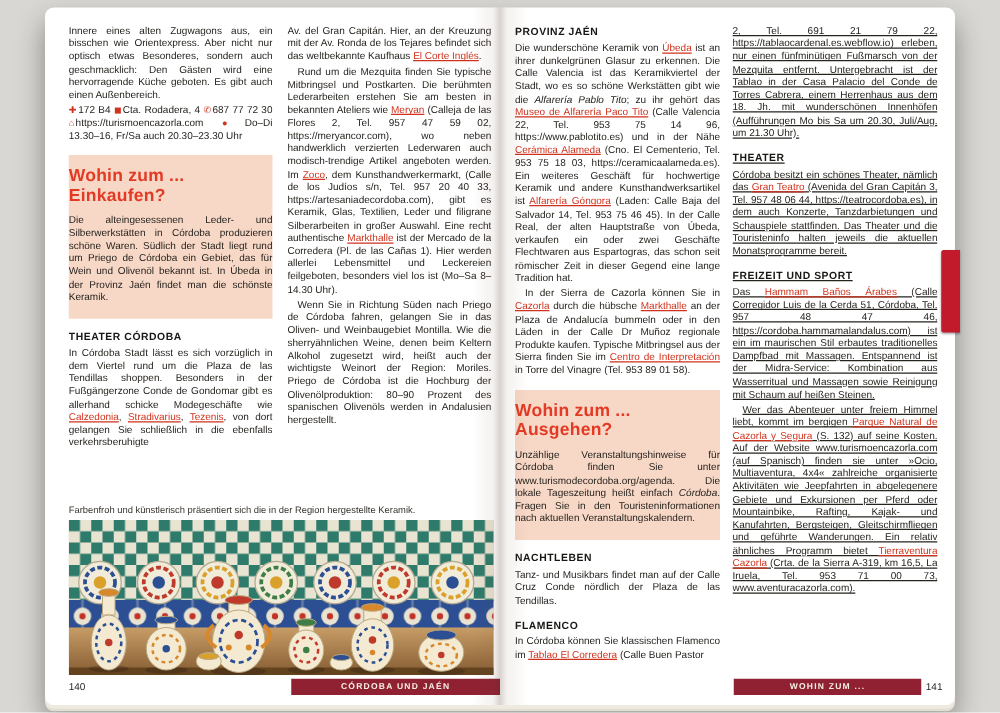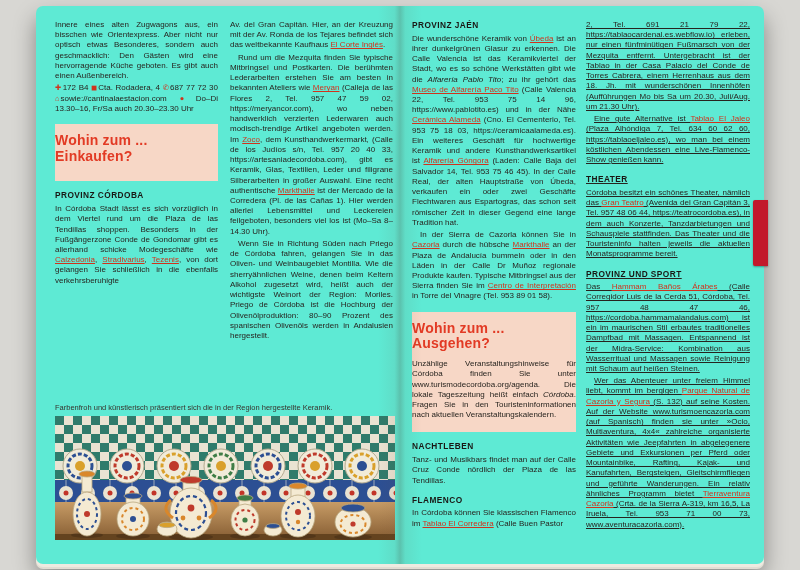--- a/index.html
+++ b/index.html
@@ -1,20 +1,20 @@
 <!DOCTYPE html>
 <html lang="de"><head>
 <meta charset="utf-8">
 <style>
   * { margin:0; padding:0; box-sizing:border-box; }
   html,body { width:800px; height:570px; overflow:hidden; }
   body { background:#d8d7d3; font-family:"Liberation Sans", sans-serif; position:relative; }
 
   .book { position:absolute; left:36px; top:6px; width:728px; height:558px;
-          background:#5eead4; border-radius:7px;
+          background:#ffffff; border-radius:7px;
           box-shadow:0 3px 0 #eeeae0, 0 5px 0 #e2ded4, 0 12px 22px rgba(0,0,0,.38); }
   .page { position:absolute; top:0; height:100%; width:364px; }
   .page.left { left:0; }
   .page.right { left:364px; }
   .spine { position:absolute; left:342px; top:0; bottom:0; width:44px; z-index:6;
            background:linear-gradient(to right, rgba(110,70,50,0) 0%, rgba(110,70,50,.08) 38%,
                       rgba(80,50,35,.22) 50%, rgba(110,70,50,.08) 62%, rgba(110,70,50,0) 100%);
            pointer-events:none; }
 
   .col { position:absolute; top:14px; font-size:8px; line-height:1.28; color:#27241f;
@@ -52,28 +52,29 @@
 </style>
 </head>
 <body>
 
 <div class="book">
 
   <div class="page left">
 
     <div class="col" style="left:19px; width:163px;">
       <p class="para">Innere eines alten Zugwagons aus, ein bisschen wie Orientexpress. Aber nicht nur optisch etwas Besonderes, sondern auch geschmacklich: Den Gästen wird eine hervorragende Küche geboten. Es gibt auch einen Außenbereich.</p>
-      <p class="para"><span class="ricon">✚</span><span>172 B4   </span><span class="ricon">◼</span><span>Cta. Rodadera, 4   </span><span class="ricon">✆</span><span>687 77 72 30   </span><span class="ricon">⌂</span><span>sowie://cantinalaestacion.com   </span><span class="ricon">●</span><span>Do–Di 13.30–16, Fr/Sa auch 20.30–23.30 Uhr</span></p>
+      <p class="para"><span class="ricon">✚</span><span>172 B4   </span><span class="ricon">◼</span><span>Cta. Rodadera, 4   </span><span class="ricon">✆</span><span>687 77 72 30   </span><span class="ricon">⌂</span><span>https://turismoencazorla.com   </span><span class="ricon">●</span><span>Do–Di 13.30–16, Fr/Sa auch 20.30–23.30 Uhr</span></p>
       <div class="pinkbox">
         <h2>
           <span>Wohin zum ...</span><br>
           <span>Einkaufen?</span>
         </h2>
-      </div>
-      <div class="subhead">PROVINZ CÓRDOBA</div>
+        <p class="para">Die alteingesessenen Leder- und Silberwerkstätten in Córdoba produzieren schöne Waren. Südlich der Stadt liegt rund um Priego de Córdoba ein Gebiet, das für Wein und Olivenöl bekannt ist. In Úbeda in der Provinz Jaén findet man die schönste Keramik.</p>
+      </div>
+      <div class="subhead">THEATER CÓRDOBA</div>
       <p class="para"><span>In Córdoba Stadt lässt es sich vorzüglich in dem Viertel rund um die Plaza de las Tendillas shoppen. Besonders in der Fußgängerzone Conde de Gondomar gibt es allerhand schicke Modegeschäfte wie </span><span class="red">Calzedonia</span><span>, </span><span class="red">Stradivarius</span><span>, </span><span class="red">Tezenis</span><span>, von dort gelangen Sie schließlich in die ebenfalls verkehrsberuhigte</span></p>
     </div>
 
     <div class="col" style="left:194px; width:163px;">
       <p class="para"><span>Av. del Gran Capitán. Hier, an der Kreuzung mit der Av. Ronda de los Tejares befindet sich das weltbekannte Kaufhaus </span><span class="red">El Corte Inglés</span><span>.</span></p>
       <p class="para ind"><span>Rund um die Mezquita finden Sie typische Mitbringsel und Postkarten. Die berühmten Lederarbeiten erstehen Sie am besten in bekannten Ateliers wie </span><span class="red">Meryan</span><span> (Calleja de las Flores 2, Tel. 957 47 59 02, https://meryancor.com), wo neben handwerklich verzierten Lederwaren auch modisch-trendige Artikel angeboten werden. Im </span><span class="red">Zoco</span><span>, dem Kunsthandwerkermarkt, (Calle de los Judíos s/n, Tel. 957 20 40 33, https://artesaniadecordoba.com), gibt es Keramik, Glas, Textilien, Leder und filigrane Silberarbeiten in großer Auswahl. Eine recht authentische </span><span class="red">Markthalle</span><span> ist der Mercado de la Corredera (Pl. de las Cañas 1). Hier werden allerlei Lebensmittel und Leckereien feilgeboten, besonders viel los ist (Mo–Sa 8–14.30 Uhr).</span></p>
       <p class="para ind"><span>Wenn Sie in Richtung Süden nach Priego de Córdoba fahren, gelangen Sie in das Oliven- und Weinbaugebiet Montilla. Wie die sherryähnlichen Weine, denen beim Keltern Alkohol zugesetzt wird, heißt auch der wichtigste Weinort der Region: Moriles. Priego de Córdoba ist die Hochburg der Olivenölproduktion: 80–90 Prozent des spanischen Olivenöls werden in Andalusien hergestellt.</span></p>
     </div>
 
     <div class="caption">Farbenfroh und künstlerisch präsentiert sich die in der Region hergestellte Keramik.</div>
@@ -202,20 +203,26 @@
               <ellipse cx="112" cy="109" rx="8" ry="2.6" fill="#d9a02b"></ellipse>
             </g>
           <g>
               <ellipse cx="218" cy="114" rx="9" ry="6" fill="#f4ead2"></ellipse>
               <ellipse cx="218" cy="110" rx="7" ry="2.4" fill="#2c4f93"></ellipse>
             </g>
         </g>
       </svg>
     </div>
 
+    <div class="footer">
+      <span class="pagenum" style="left:19px;">140</span>
+      <div class="bar" style="left:197px; width:167px;">
+        <span>CÓRDOBA UND JAÉN</span>
+      </div>
+    </div>
   </div>
 
   <div class="page right">
 
     <div class="col" style="left:12px; width:164px;">
       <div class="subhead first">PROVINZ JAÉN</div>
       <p class="para"><span>Die wunderschöne Keramik von </span><span class="red">Úbeda</span><span> ist an ihrer dunkelgrünen Glasur zu erkennen. Die Calle Valencia ist das Keramikviertel der Stadt, wo es so schöne Werkstätten gibt wie die </span><span class="i">Alfarería Pablo Tito</span><span>; zu ihr gehört das </span><span class="red">Museo de Alfarería Paco Tito</span><span> (Calle Valencia 22, Tel. 953 75 14 96, https://www.pablotito.es) und in der Nähe </span><span class="red">Cerámica Alameda</span><span> (Cno. El Cementerio, Tel. 953 75 18 03, https://ceramicaalameda.es). Ein weiteres Geschäft für hochwertige Keramik und andere Kunsthandwerksartikel ist </span><span class="red">Alfarería Góngora</span><span> (Laden: Calle Baja del Salvador 14, Tel. 953 75 46 45). In der Calle Real, der alten Hauptstraße von Úbeda, verkaufen ein oder zwei Geschäfte Flechtwaren aus Espartogras, das schon seit römischer Zeit in dieser Gegend eine lange Tradition hat.</span></p>
       <p class="para ind"><span>In der Sierra de Cazorla können Sie in </span><span class="red">Cazorla</span><span> durch die hübsche </span><span class="red">Markthalle</span><span> an der Plaza de Andalucía bummeln oder in den Läden in der Calle Dr Muñoz regionale Produkte kaufen. Typische Mitbringsel aus der Sierra finden Sie im </span><span class="red">Centro de Interpretación</span><span> in Torre del Vinagre (Tel. 953 89 01 58).</span></p>
       <div class="pinkbox">
         <h2>
@@ -225,26 +232,31 @@
         <p class="para"><span>Unzählige Veranstaltungshinweise für Córdoba finden Sie unter www.turismodecordoba.org/agenda. Die lokale Tageszeitung heißt einfach </span><span class="i">Córdoba</span><span>. Fragen Sie in den Touristeninformationen nach aktuellen Veranstaltungskalendern.</span></p>
       </div>
       <div class="subhead">NACHTLEBEN</div>
       <p class="para">Tanz- und Musikbars findet man auf der Calle Cruz Conde nördlich der Plaza de las Tendillas.</p>
       <div class="subhead">FLAMENCO</div>
       <p class="para"><span>In Córdoba können Sie klassischen Flamenco im </span><span class="red">Tablao El Corredera</span><span> (Calle Buen Pastor</span></p>
     </div>
 
     <div class="col" style="left:186px; width:164px;text-decoration:underline;">
       <p class="para"><span>2, Tel. 691 21 79 22, https://tablaocardenal.es.webflow.io) erleben, nur einen fünfminütigen Fußmarsch von der Mezquita entfernt. Untergebracht ist der Tablao in der Casa Palacio del Conde de Torres Cabrera, einem Herrenhaus aus dem 18. Jh. mit wunderschönen Innenhöfen (Aufführungen Mo bis Sa um 20.30, Juli/Aug. um 21.30 Uhr).</span></p>
-      <p class="para ind"><span>Eine gute Alternative ist </span><span class="red">Tablao El Jaleo</span><span> (Plaza Alhóndiga 7, Tel. 634 60 62 60, https://tablaoeljaleo.es), wo man bei einem köstlichen Abendessen eine Live-Flamenco-Show genießen kann.</span></p>
       <div class="subhead">THEATER</div>
       <p class="para"><span>Córdoba besitzt ein schönes Theater, nämlich das </span><span class="red">Gran Teatro</span><span> (Avenida del Gran Capitán 3, Tel. 957 48 06 44, https://teatrocordoba.es), in dem auch Konzerte, Tanzdarbietungen und Schauspiele stattfinden. Das Theater und die Touristeninfo halten jeweils die aktuellen Monatsprogramme bereit.</span></p>
-      <div class="subhead">PROVINZ UND SPORT</div>
+      <div class="subhead">FREIZEIT UND SPORT</div>
       <p class="para"><span>Das </span><span class="red">Hammam Baños Árabes</span><span> (Calle Corregidor Luis de la Cerda 51, Córdoba, Tel. 957 48 47 46, https://cordoba.hammamalandalus.com) ist ein im maurischen Stil erbautes traditionelles Dampfbad mit Massagen. Entspannend ist der Midra-Service: Kombination aus Wasserritual und Massagen sowie Reinigung mit Schaum auf heißen Steinen.</span></p>
       <p class="para ind"><span>Wer das Abenteuer unter freiem Himmel liebt, kommt im bergigen </span><span class="red">Parque Natural de Cazorla y Segura</span><span> (S. 132) auf seine Kosten. Auf der Website www.turismoencazorla.com (auf Spanisch) finden sie unter »Ocio, Multiaventura, 4x4« zahlreiche organisierte Aktivitäten wie Jeepfahrten in abgelegenere Gebiete und Exkursionen per Pferd oder Mountainbike, Rafting, Kajak- und Kanufahrten, Bergsteigen, Gleitschirmfliegen und geführte Wanderungen. Ein relativ ähnliches Programm bietet </span><span class="red">Tierraventura Cazorla</span><span> (Crta. de la Sierra A-319, km 16,5, La Iruela, Tel. 953 71 00 73, www.aventuracazorla.com).</span></p>
     </div>
 
+    <div class="footer">
+      <div class="bar" style="left:187px; width:150px;">
+        <span>WOHIN ZUM ...</span>
+      </div>
+      <span class="pagenum" style="right:10px;">141</span>
+    </div>
 
     <div class="tab"></div>
   </div>
 
   <div class="spine"></div>
 </div>
 
 </body></html>

